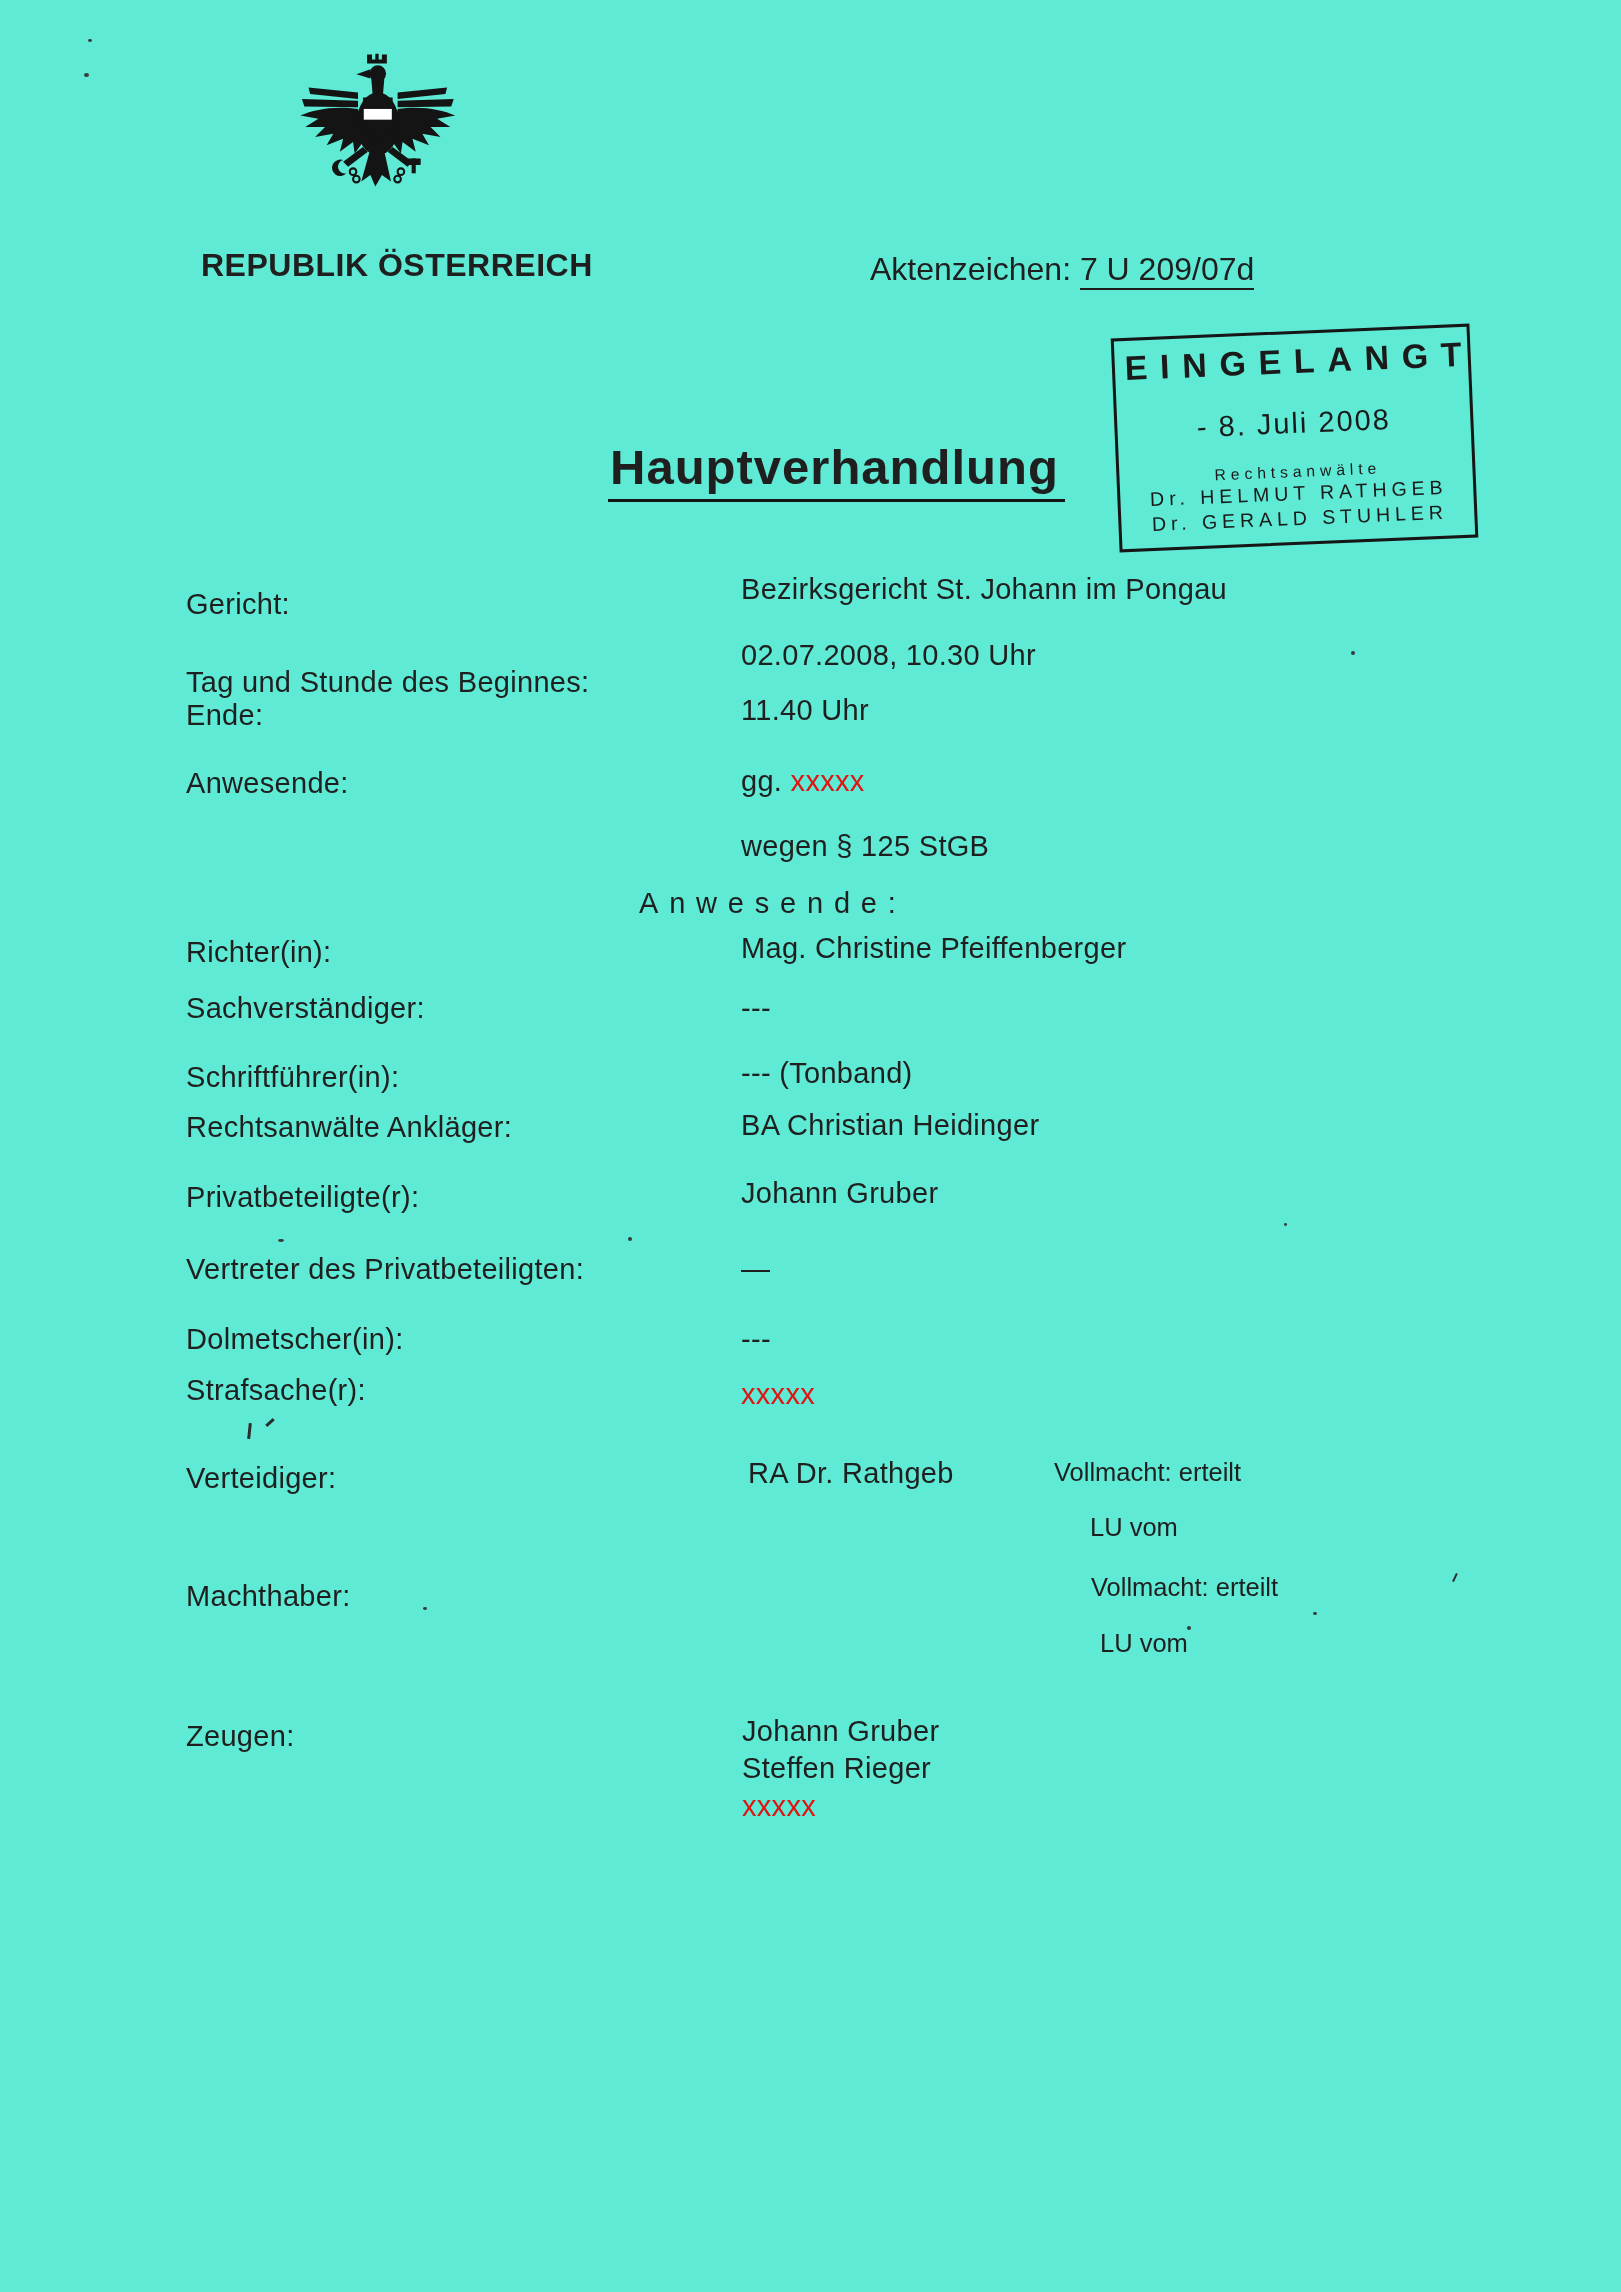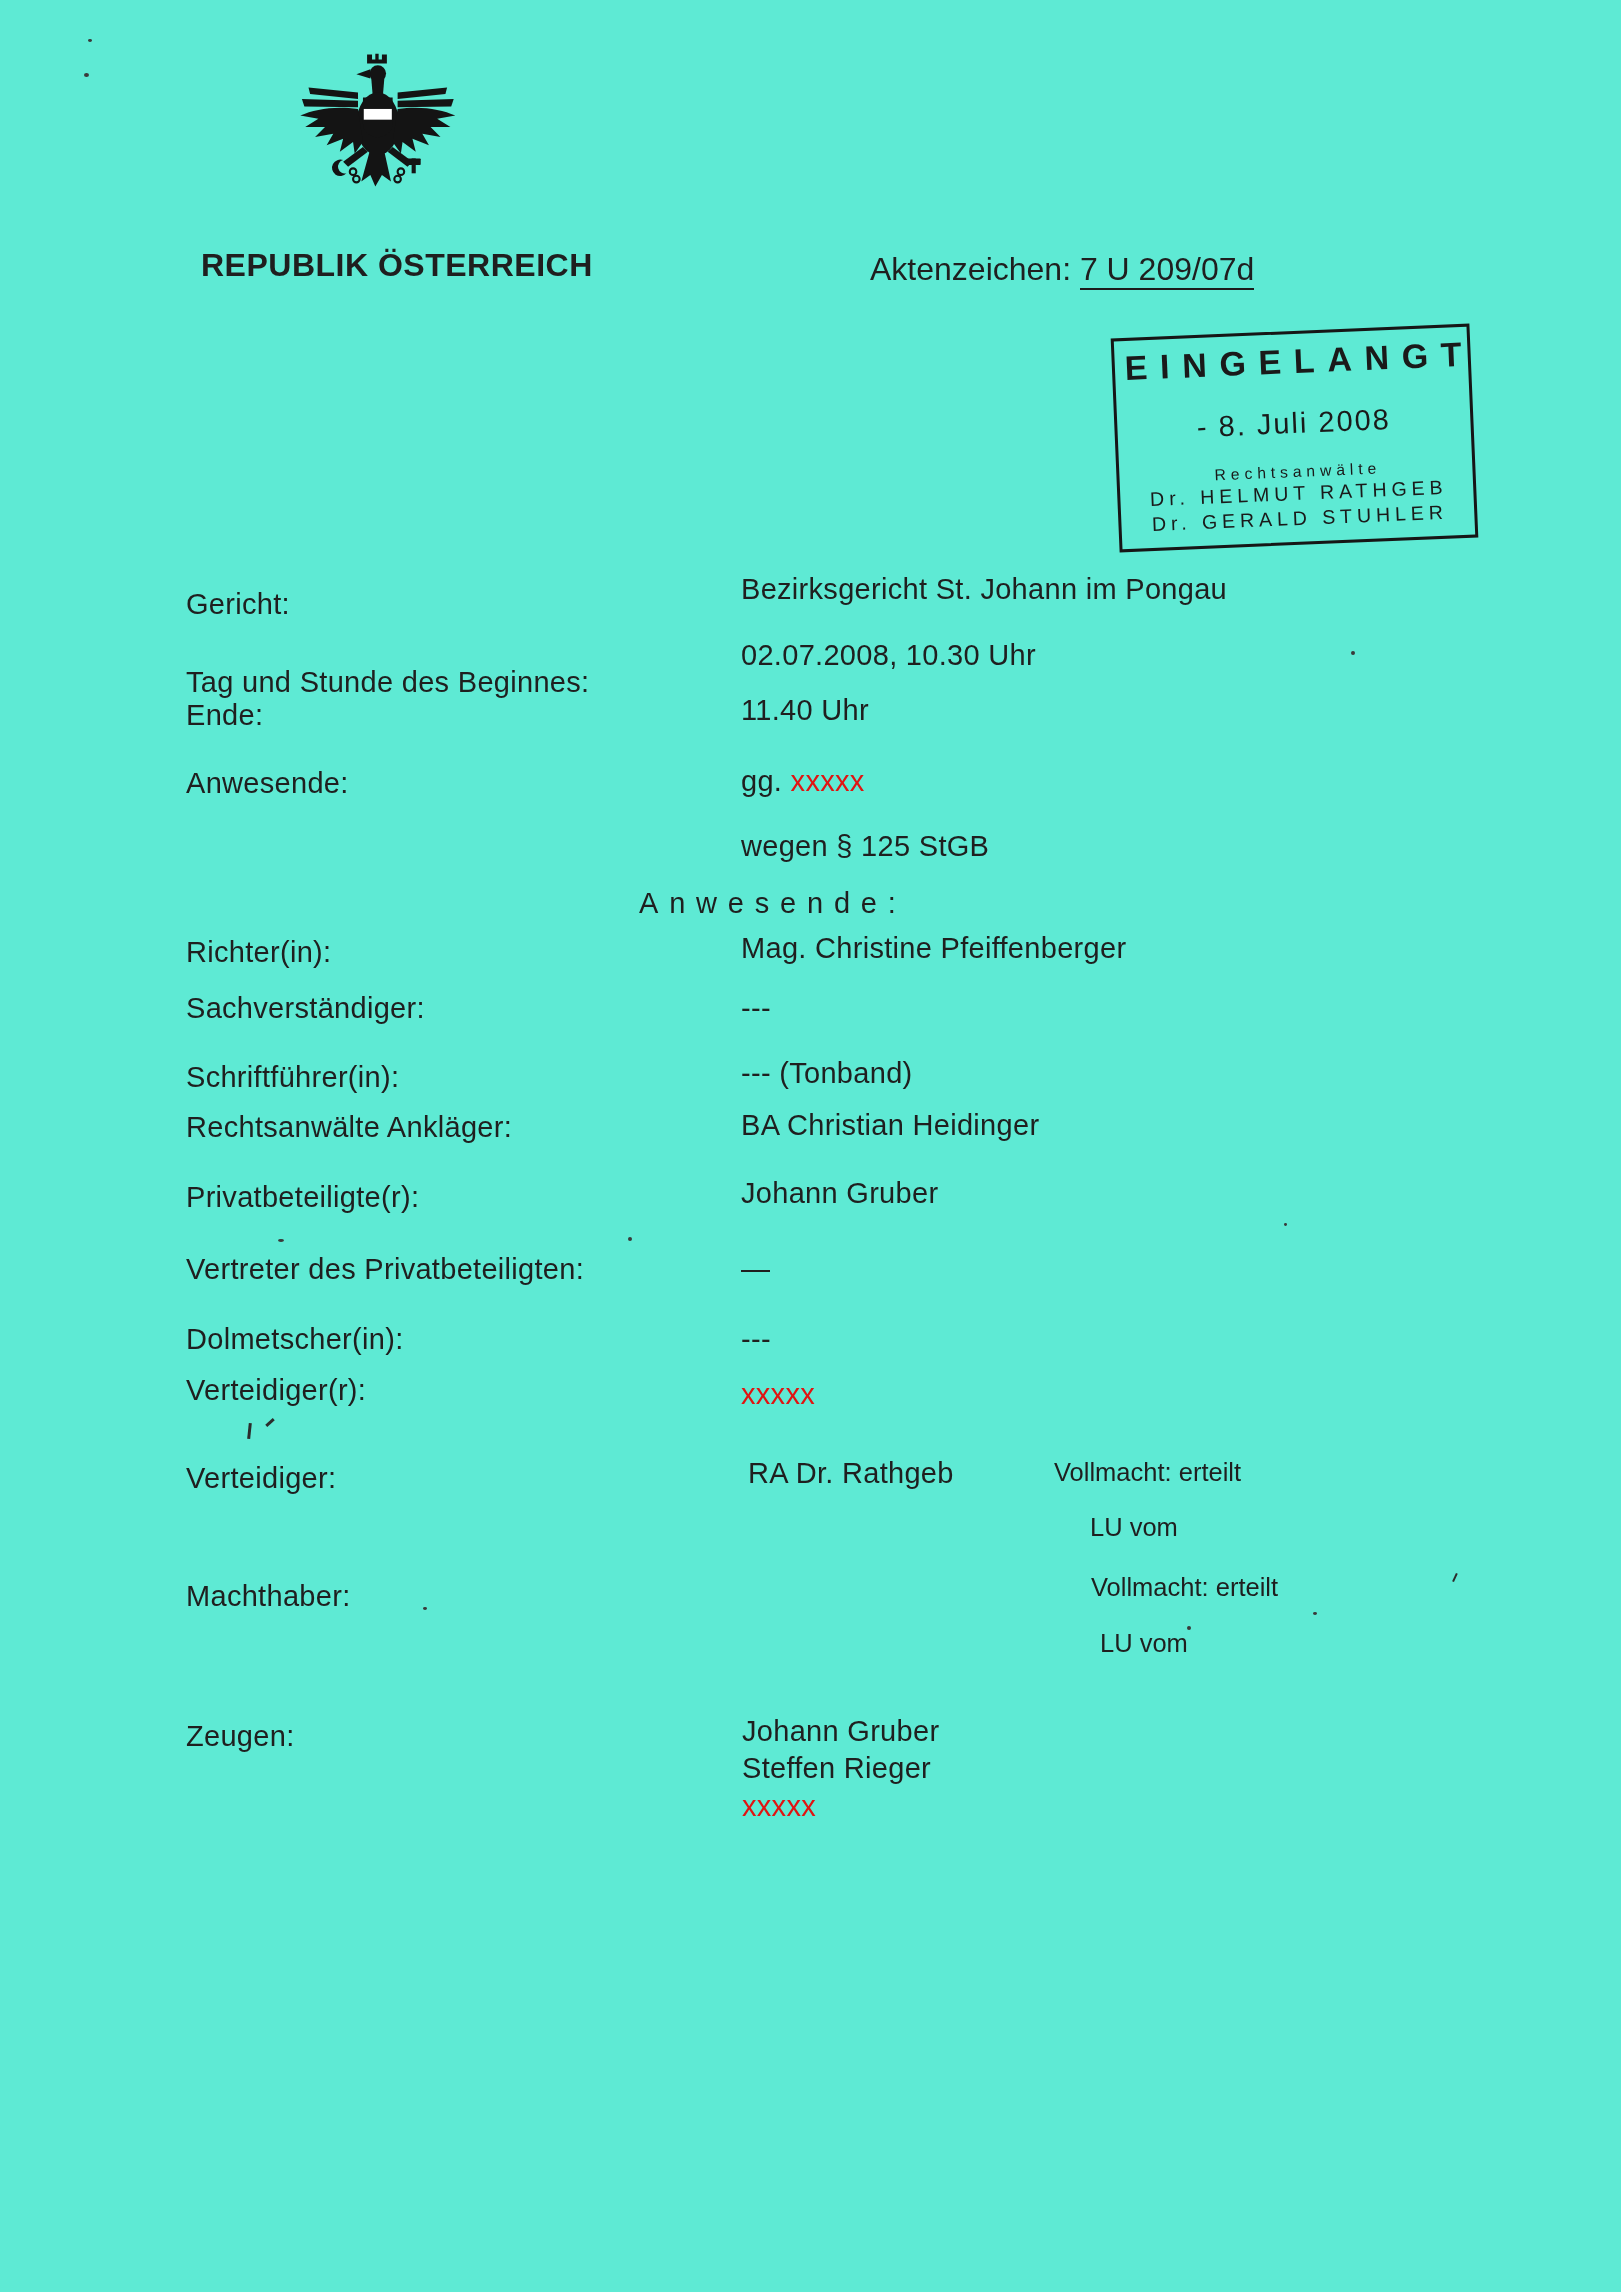--- a/index.html
+++ b/index.html
@@ -97,20 +97,21 @@
   </span>
 
   <div class="stamp">
     <div class="received">EINGELANGT</div>
     <div class="sdate">- 8. Juli 2008</div>
     <div class="firm">Rechtsanwälte</div>
     <div class="lawyer">Dr. HELMUT RATHGEB</div>
     <div class="lawyer">Dr. GERALD STUHLER</div>
   </div>
 
+  <span class="abs title" style="left:608px;top:439px">Hauptverhandlung</span>
 
   <span class="abs lbl" style="left:186px;top:588px">Gericht:</span>
   <span class="abs val" style="left:741px;top:573px">Bezirksgericht St. Johann im Pongau</span>
 
   <span class="abs lbl" style="left:186px;top:666px">Tag und Stunde des Beginnes:</span>
   <span class="abs val" style="left:741px;top:639px">02.07.2008, 10.30 Uhr</span>
 
   <span class="abs lbl" style="left:186px;top:699px">Ende:</span>
   <span class="abs val" style="left:741px;top:694px">11.40 Uhr</span>
 
@@ -137,21 +138,21 @@
 
   <span class="abs lbl" style="left:186px;top:1181px">Privatbeteiligte(r):</span>
   <span class="abs val" style="left:741px;top:1177px">Johann Gruber</span>
 
   <span class="abs lbl" style="left:186px;top:1253px">Vertreter des Privatbeteiligten:</span>
   <span class="abs val" style="left:741px;top:1253px">—</span>
 
   <span class="abs lbl" style="left:186px;top:1323px">Dolmetscher(in):</span>
   <span class="abs val" style="left:741px;top:1323px">---</span>
 
-  <span class="abs lbl" style="left:186px;top:1374px">Verteidiger(r):</span>
+  <span class="abs lbl" style="left:186px;top:1374px">Strafsache(r):</span>
   <span class="abs val red" style="left:741px;top:1378px">xxxxx</span>
 
   <span class="abs lbl" style="left:186px;top:1462px">Verteidiger:</span>
   <span class="abs val" style="left:748px;top:1457px">RA Dr. Rathgeb</span>
   <span class="abs small" style="left:1054px;top:1458px">Vollmacht: erteilt</span>
   <span class="abs small" style="left:1090px;top:1513px">LU vom</span>
 
   <span class="abs lbl" style="left:186px;top:1580px">Machthaber:</span>
   <span class="abs small" style="left:1091px;top:1573px">Vollmacht: erteilt</span>
   <span class="abs small" style="left:1100px;top:1629px">LU vom</span>

